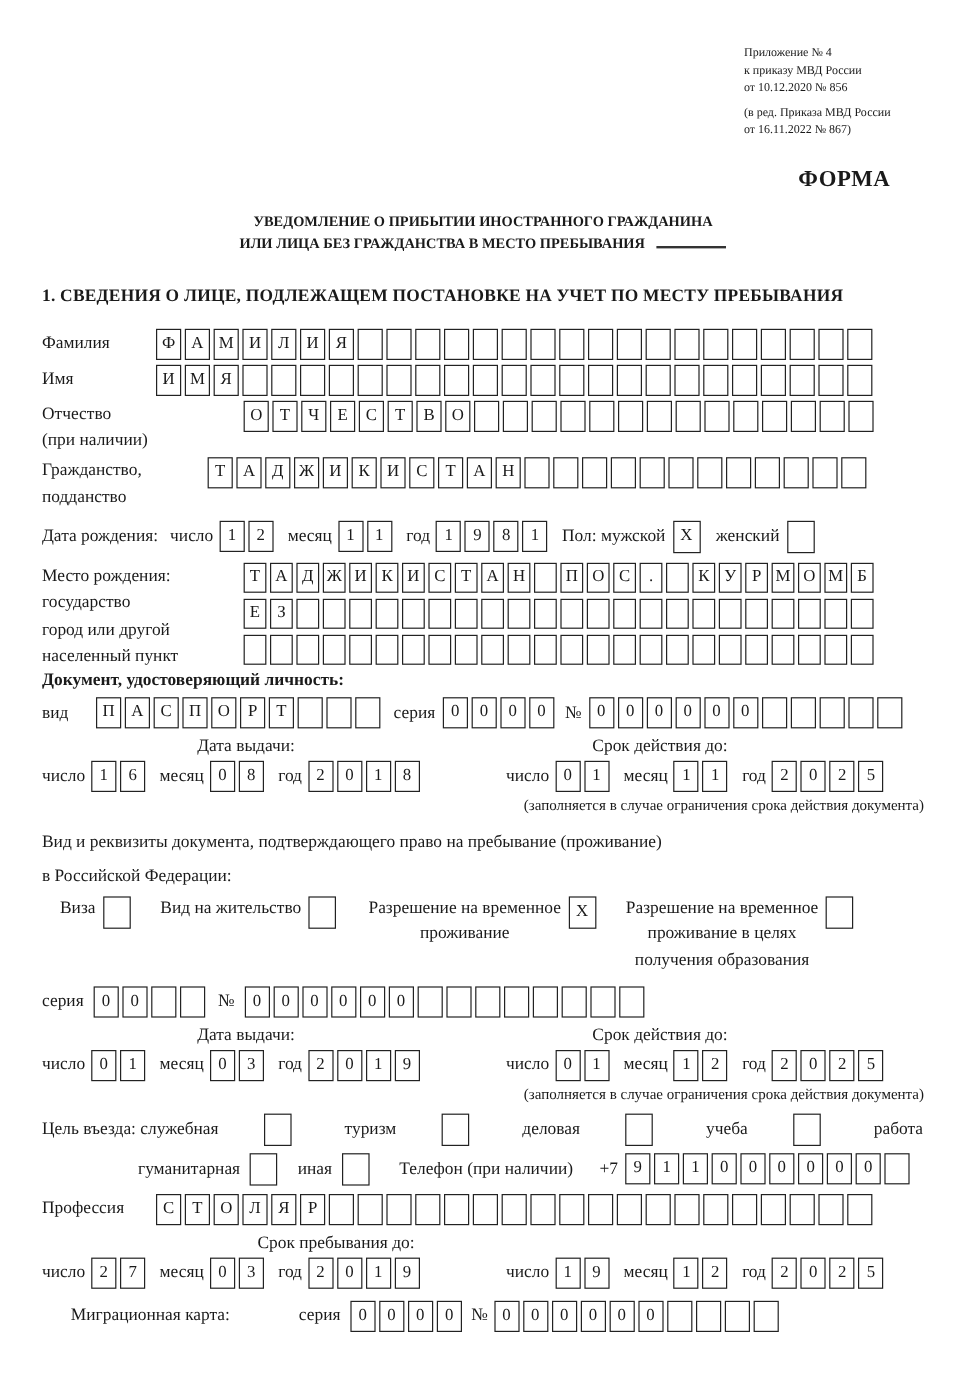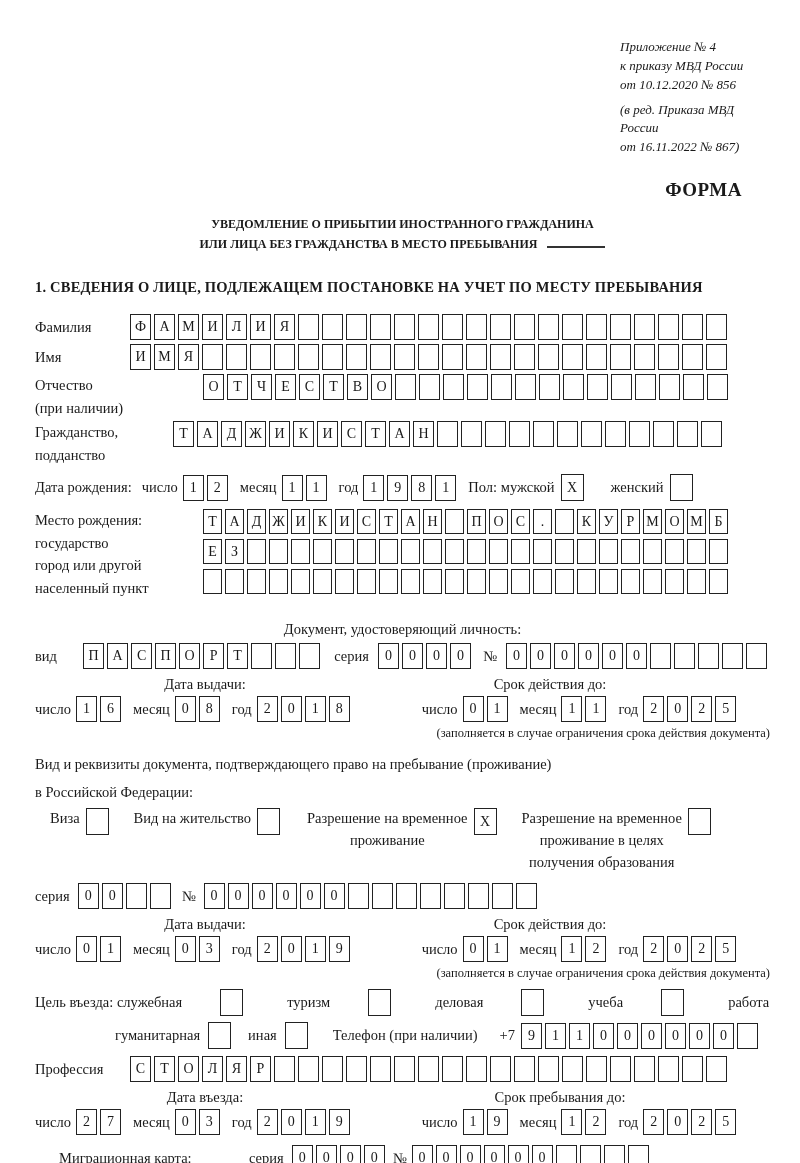--- a/index.html
+++ b/index.html
@@ -3,21 +3,21 @@
 <meta charset="utf-8">
 <style>
   * { margin:0; padding:0; box-sizing:border-box; }
   html,body { background:#fff; }
   body {
     width:800px; height:1163px; overflow:hidden;
     font-family:"Liberation Serif","DejaVu Serif",serif;
     color:#1a1a1a; font-size:14.5px; position:relative;
   }
   .page { padding:38px 30px 0 35px; }
-  .appendix { margin-left:585px; font-size:13px; line-height:1.45;font-style:italic; }
+  .appendix { margin-left:585px; font-size:10px; line-height:1.45; }
   .appendix .gap { margin-top:6px; }
   .forma { text-align:right; font-weight:bold; font-size:19px; letter-spacing:.5px; margin:22px 28px 0 0; }
   .title { text-align:center; font-weight:bold; font-size:12px; line-height:1.55; margin-top:14px; }
   .blank-line { display:inline-block; width:58px; border-bottom:2px solid #333; height:14px; margin-left:10px; }
   .sec-heading { font-weight:bold; font-size:14.5px; margin-top:26px; letter-spacing:.2px; }
 
   .row { display:flex; align-items:center; }
   .row-top { align-items:flex-start; }
 
   .cells { display:inline-flex; align-items:center; }
@@ -29,21 +29,21 @@
   .cells-sm .cell { width:19px; height:25px; margin-right:3px; }
   .cb .cell { width:23px; height:27px; }
 
   .lbl { flex:0 0 auto; }
   .w95 { width:95px; }
   .w168 { width:168px; }
   .w138 { width:138px; }
   .lblcol { line-height:1.55; }
   .stack { display:flex; flex-direction:column; gap:5px; }
 
-  .center-bold { text-align:center; font-weight:normal; margin-top:22px; }
+  .center-bold { font-weight:bold; margin-top:1px; }
   .dates-hdr { display:flex; margin-top:7px; }
   .dates-row { display:flex; align-items:center; margin-top:3px; }
   .dgroup { display:inline-flex; align-items:center; }
   .dgroup .lbl { margin-right:5px; }
   .dgroup .cells { margin-right:9px; }
   .note-right { text-align:right; font-size:12.5px; margin-top:4px; }
   .cbitem { display:inline-flex; align-items:flex-start;margin-left:15px; }
   .cbitem .txt { margin-right:6px; text-align:center; line-height:1.5; }
   .gap8 { margin-right:8px; }
 </style>
@@ -212,21 +212,21 @@
           <span class="cell">1</span>
           <span class="cell">9</span>
           <span class="cell">8</span>
           <span class="cell">1</span>
         </span>
     </span>
     <span class="lbl" style="margin-right:6px;">Пол: мужской</span>
     <span class="cells cb">
         <span class="cell">X</span>
       </span>
-    <span class="lbl" style="margin:0 6px 0 24px;">женский</span>
+    <span class="lbl" style="margin:0 6px 0 10px;">женский</span>
     <span class="cells cb">
         <span class="cell"></span>
       </span>
   </div>
 
   <div class="row row-top" style="margin-top:8px;">
     <span class="lbl w168 lblcol">
       <span>Место рождения:</span><br>
       <span>государство</span><br>
       <span>город или другой</span><br>
@@ -309,21 +309,21 @@
           <span class="cell"></span>
           <span class="cell"></span>
           <span class="cell"></span>
           <span class="cell"></span>
         </span>
     </span>
   </div>
 
   <div class="center-bold">Документ, удостоверяющий личность:</div>
 
-  <div class="row" style="margin-top:5px;justify-content:space-between;">
+  <div class="row" style="margin-top:5px;">
     <span class="lbl" style="width:45px;">вид</span>
     <span class="cells" style="margin-right:8px;">
         <span class="cell">П</span>
         <span class="cell">А</span>
         <span class="cell">С</span>
         <span class="cell">П</span>
         <span class="cell">О</span>
         <span class="cell">Р</span>
         <span class="cell">Т</span>
         <span class="cell"></span>
@@ -592,21 +592,20 @@
         <span class="cell"></span>
         <span class="cell"></span>
         <span class="cell"></span>
         <span class="cell"></span>
         <span class="cell"></span>
         <span class="cell"></span>
       </span>
   </div>
 
   <div class="dates-hdr">
-    <span style="margin-left:60px;width:220px;text-align:center;">Дата въезда:</span>
     <span style="margin-left:115px;width:260px;text-align:center;">Срок пребывания до:</span>
   </div>
   <div class="dates-row">
     <span class="dgroup">
       <span class="lbl">число</span>
       <span class="cells">
           <span class="cell">2</span>
           <span class="cell">7</span>
         </span>
       <span class="lbl">месяц</span>

